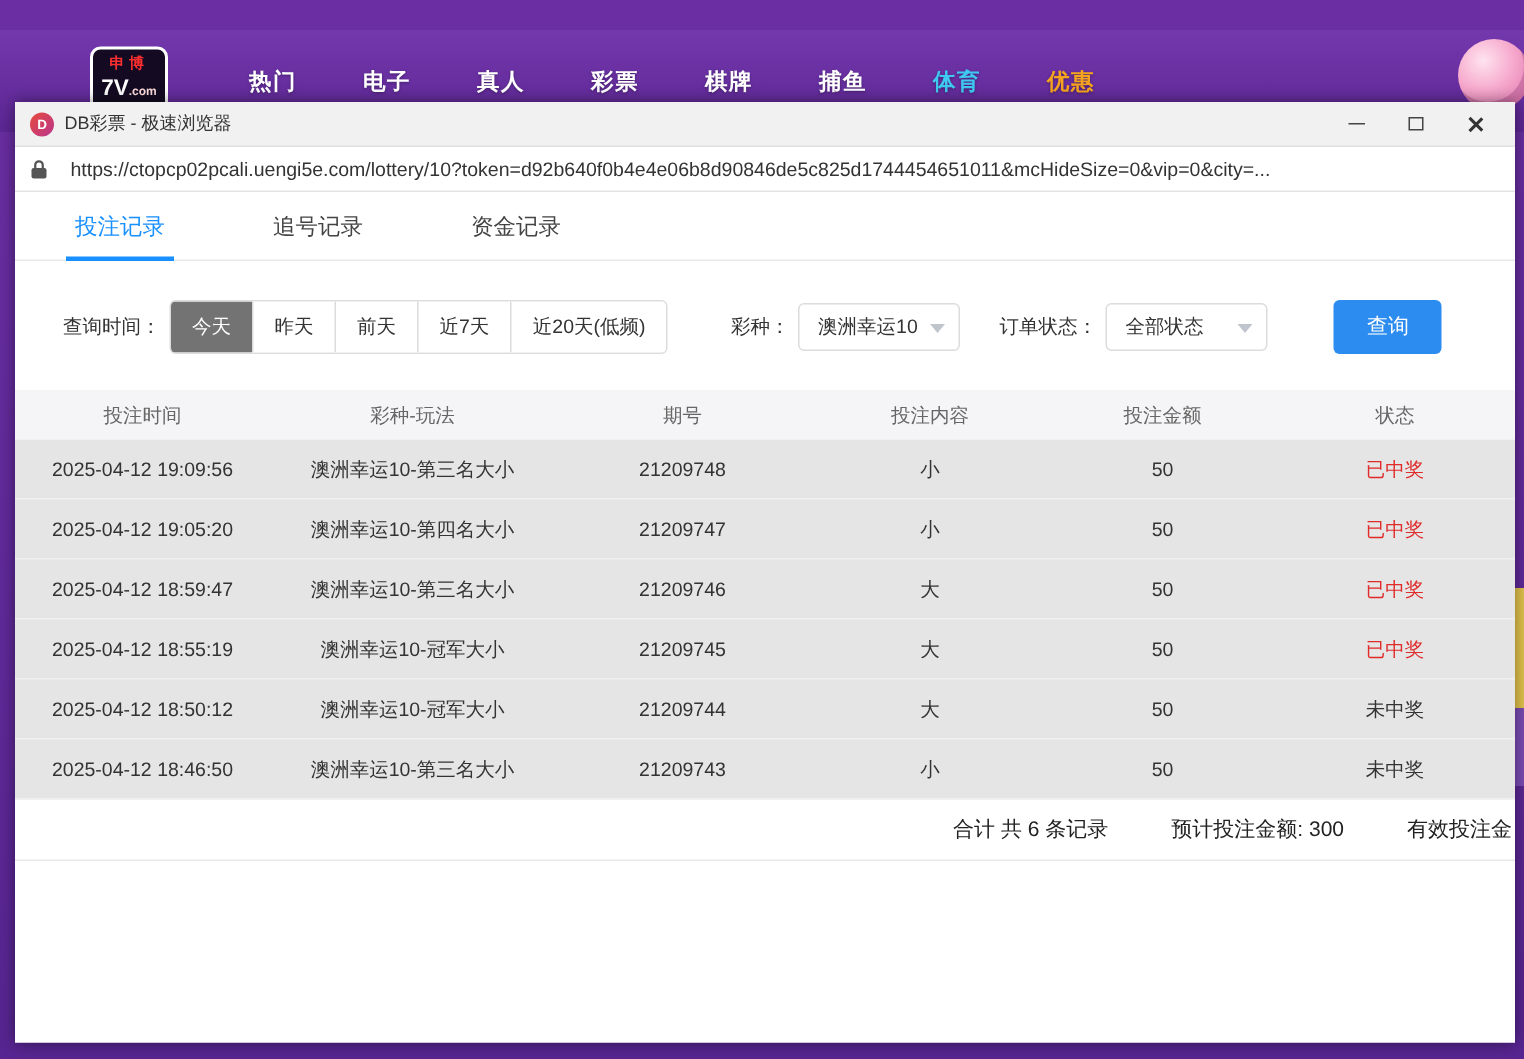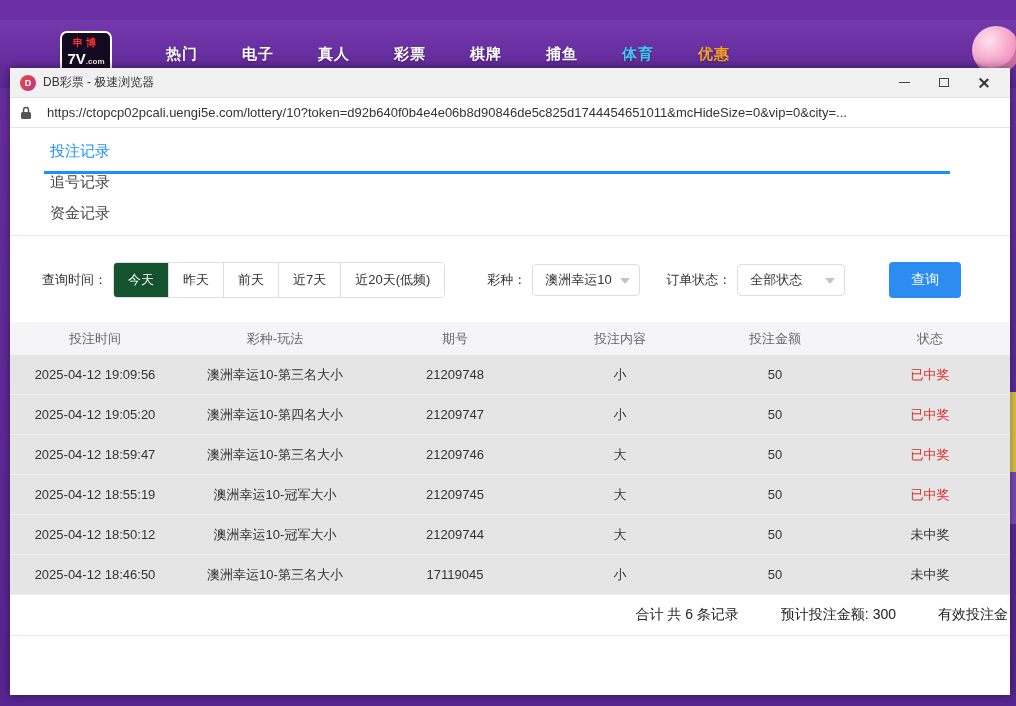--- a/index.html
+++ b/index.html
@@ -75,40 +75,40 @@
 
   .addressbar {
     height:30px; background:#ffffff; border-bottom:1px solid #e4e4e4;
     display:flex; align-items:center; padding:0 10px; gap:7px; flex:none; cursor:text;
   }
   .url-text { font-size:13px; color:#333; white-space:nowrap; overflow:hidden;padding-left:8px; }
 
   .content { flex:1; background:#fff; overflow:hidden; position:relative; }
 
   
-  .tabs { display:flex; padding:14px 0 0 34px; border-bottom:1px solid #e8e8e8;flex-direction:column; }
+  .tabs { display:flex; padding:14px 0 0 34px; border-bottom:1px solid #e8e8e8; }
   .tab {
     font-size:15px; color:#444; padding:0 6px 12px 6px; margin-right:60px;
     cursor:pointer; position:relative;
   }
   .tab.active { color:#1890ff; }
   .tab.active::after {
     content:""; position:absolute; left:0; right:0; bottom:-1px; height:3px; background:#1890ff;
   }
 
   
   .filters { display:flex; align-items:center; margin:26px 0 24px 32px; }
   .f-label { font-size:13px; color:#333; margin-right:6px; }
   .btn-group { display:flex; border:1px solid #dcdcdc; border-radius:4px; overflow:hidden; }
   .time-btn {
     padding:0 14px; height:34px; line-height:34px; font-size:13px; color:#333;
     background:#fff; border-left:1px solid #dcdcdc; cursor:pointer; white-space:nowrap;
   }
   .time-btn:first-child { border-left:none; }
-  .time-btn.active { background:#14532d; color:#fff;text-align:right; }
+  .time-btn.active { background:#737373; color:#fff;text-align:right; }
   .select {
     position:relative; height:32px; line-height:30px; border:1px solid #dcdcdc; border-radius:4px;
     padding:0 26px 0 12px; font-size:13px; color:#333; min-width:108px; cursor:pointer; background:#fff;
   }
   .chevron {
     position:absolute; right:9px; top:13px; width:0; height:0;
     border-left:5px solid transparent; border-right:5px solid transparent; border-top:6px solid #c0c4cc;
   }
   .query-btn {
     margin-left:44px; width:72px; height:36px; background:#2d8cf0; color:#fff;
@@ -268,21 +268,21 @@
         <span class="td c1">2025-04-12 18:50:12</span>
         <span class="td c2">澳洲幸运10-冠军大小</span>
         <span class="td c3">21209744</span>
         <span class="td c4">大</span>
         <span class="td c5">50</span>
         <span class="td c6 status-cell">未中奖</span>
       </div>
       <div class="tr tbody-row">
         <span class="td c1">2025-04-12 18:46:50</span>
         <span class="td c2">澳洲幸运10-第三名大小</span>
-        <span class="td c3">17119045</span>
+        <span class="td c3">21209743</span>
         <span class="td c4">小</span>
         <span class="td c5">50</span>
         <span class="td c6 status-cell">未中奖</span>
       </div>
 
       <div class="summary">
         <span>合计 共 6 条记录</span>
         <span>预计投注金额: 300</span>
         <span>有效投注金</span>
       </div>

